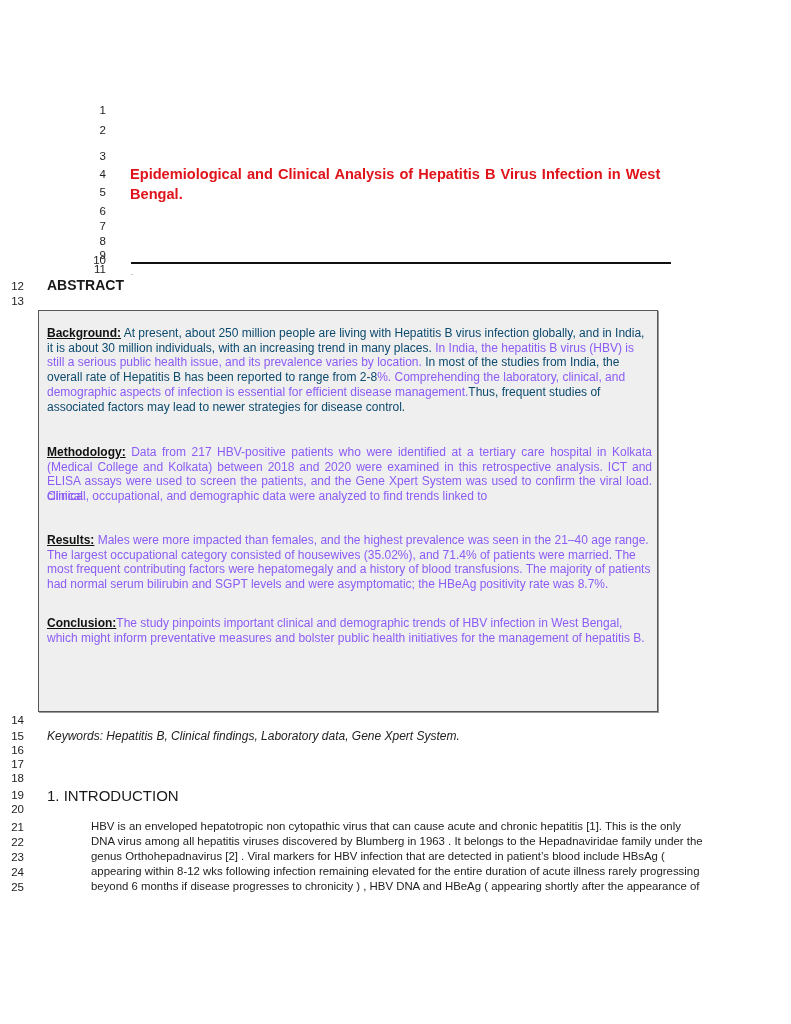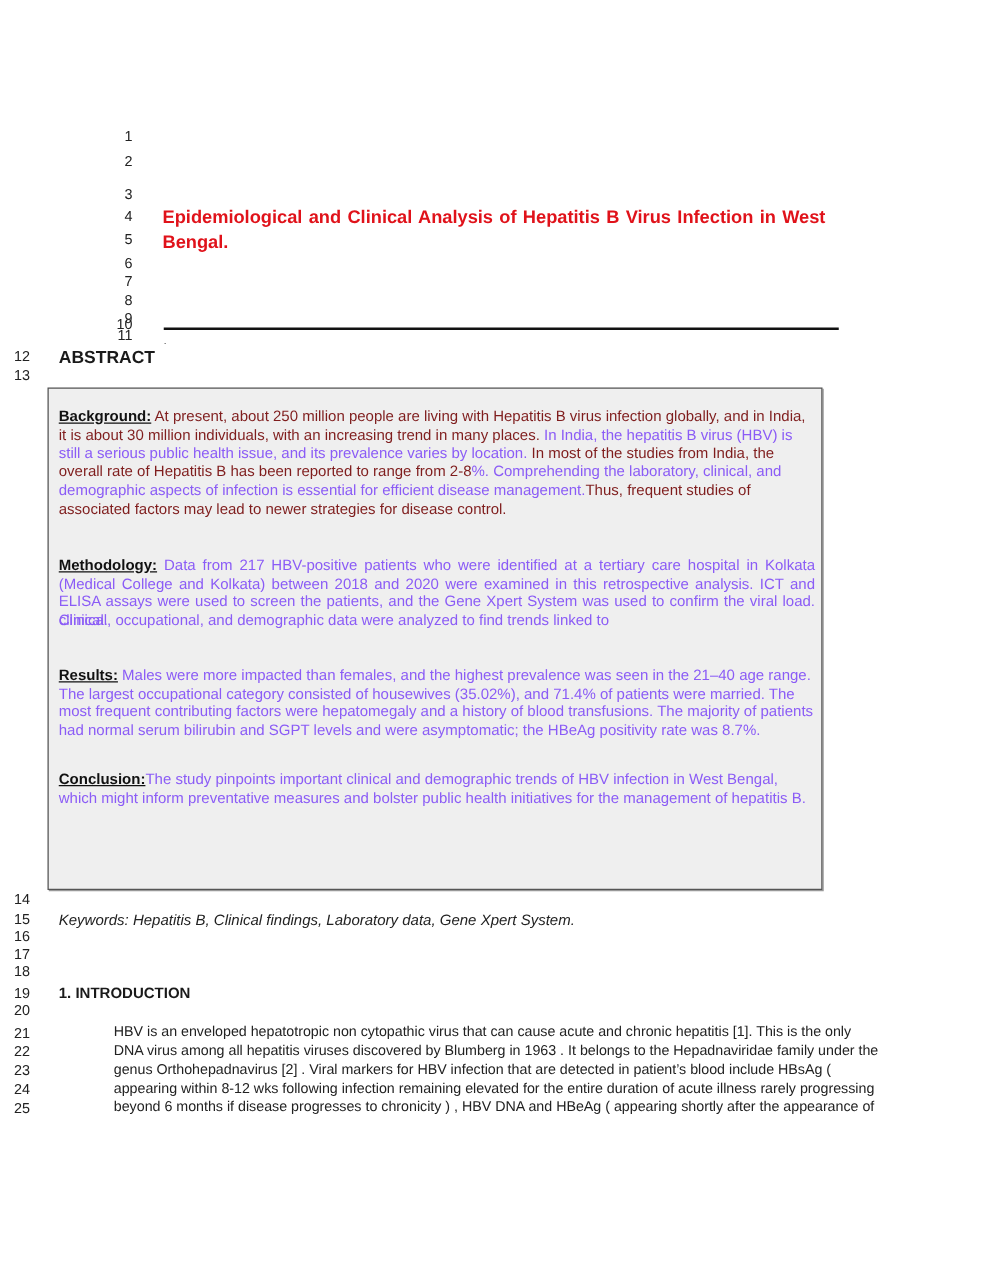--- a/index.html
+++ b/index.html
@@ -11,24 +11,24 @@
   .title { position: absolute; left: 130px; top: 164px; width: 535px; color: #e0121a;
            font-weight: bold; font-size: 14.6px; line-height: 20px; word-spacing: 1px; }
   .rule { position: absolute; left: 131px; top: 262px; width: 540px; height: 2px; background: #111; }
   .dot { position: absolute; left: 131px; top: 268px; font-size: 8px; color: #444; }
   .abstract-head { position: absolute; left: 47px; top: 277px; font-weight: bold; font-size: 14px; text-align: right; }
   .abox { position: absolute; left: 38px; top: 310px; width: 620px; height: 402px;
           background: #efefef; border: 1px solid #555; box-shadow: 1px 1px 0 #999; box-sizing: border-box; }
   .para { position: absolute; left: 47px; width: 605px; font-size: 12px; line-height: 14.7px; }
   .para .lbl { font-weight: bold; color: #111; text-decoration: underline; }
   .red { color: #8b5cf6; }
-  .blk { color: #7f1d1d; }
+  .blk { color: #0c4a6e; }
   .justify { text-align: justify; text-align-last: left; }
   .keywords { position: absolute; left: 47px; top: 729px; font-size: 12px; font-style: italic; color: #222; }
-  .intro-head { position: absolute; left: 47px; top: 787px; font-size: 12px; font-weight: bold; }
+  .intro-head { position: absolute; left: 47px; top: 787px; font-size: 15px; font-weight: normal; }
   .intro-line { position: absolute; left: 47px; font-size: 11.4px; line-height: 15px; white-space: nowrap; color: #222; padding-left: 44px; }
 </style>
 </head>
 <body>
 
 <div class="ln c" style="top:104px">1</div>
 <div class="ln c" style="top:124px">2</div>
 <div class="ln c" style="top:150px">3</div>
 <div class="ln c" style="top:168px">4</div>
 <div class="ln c" style="top:186px">5</div>

